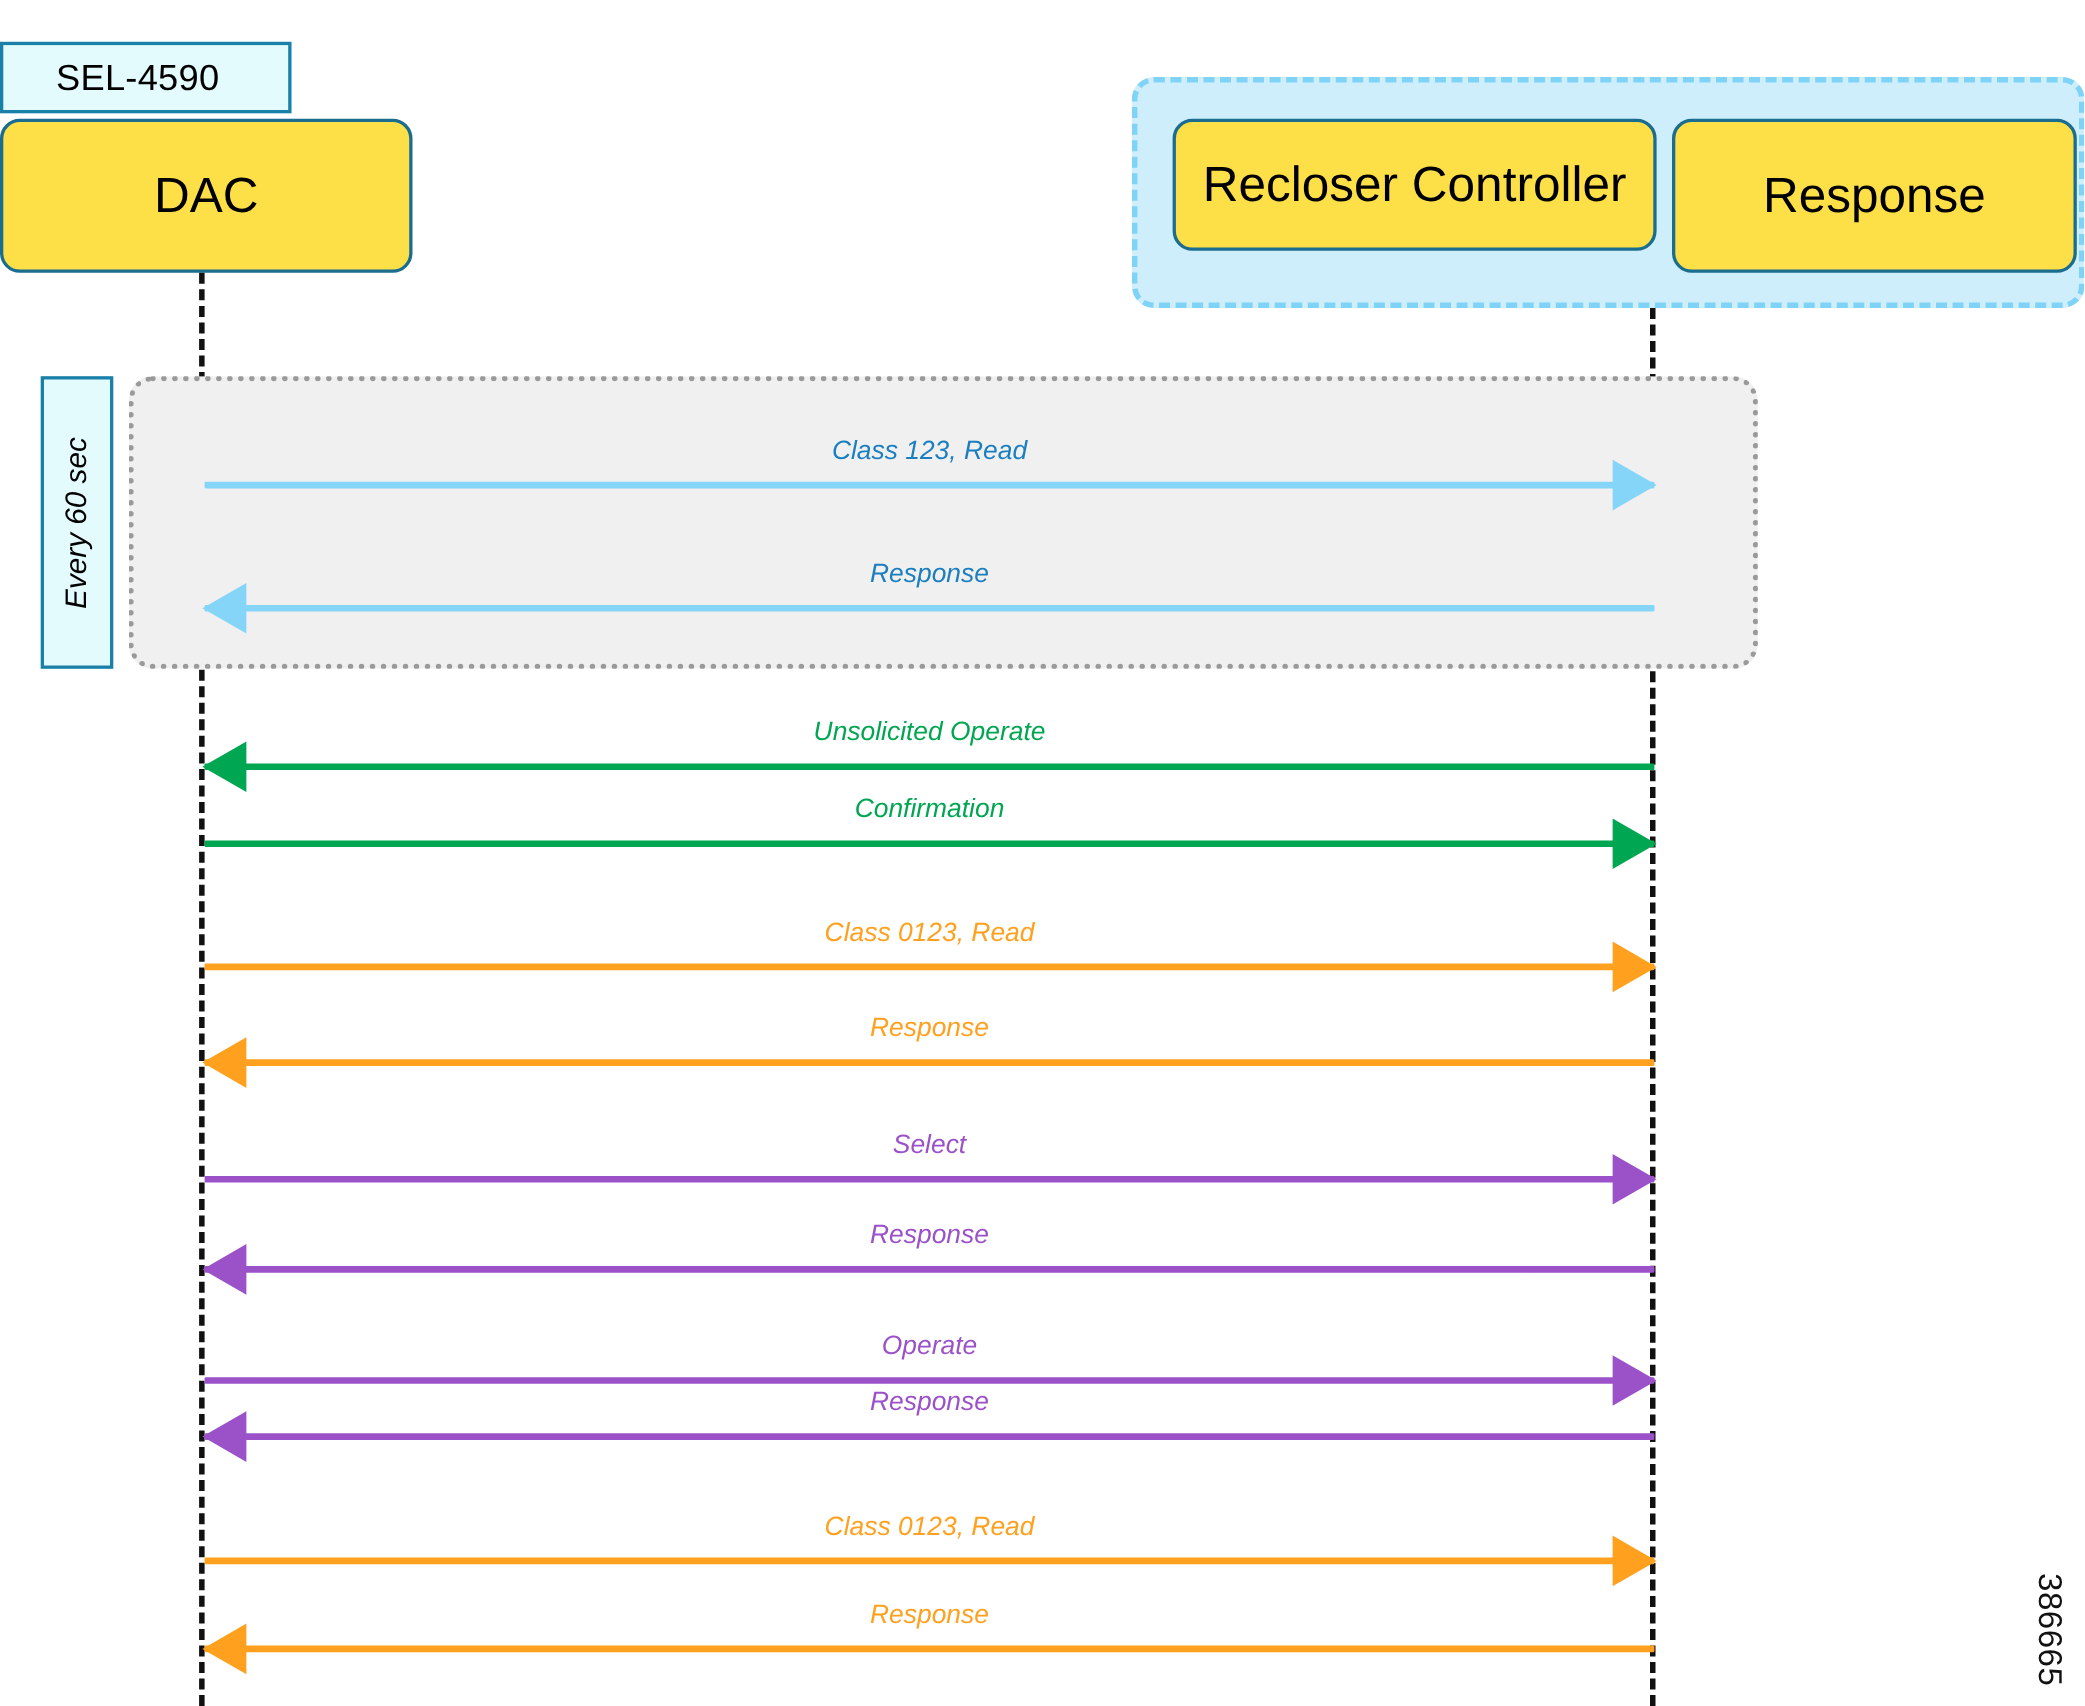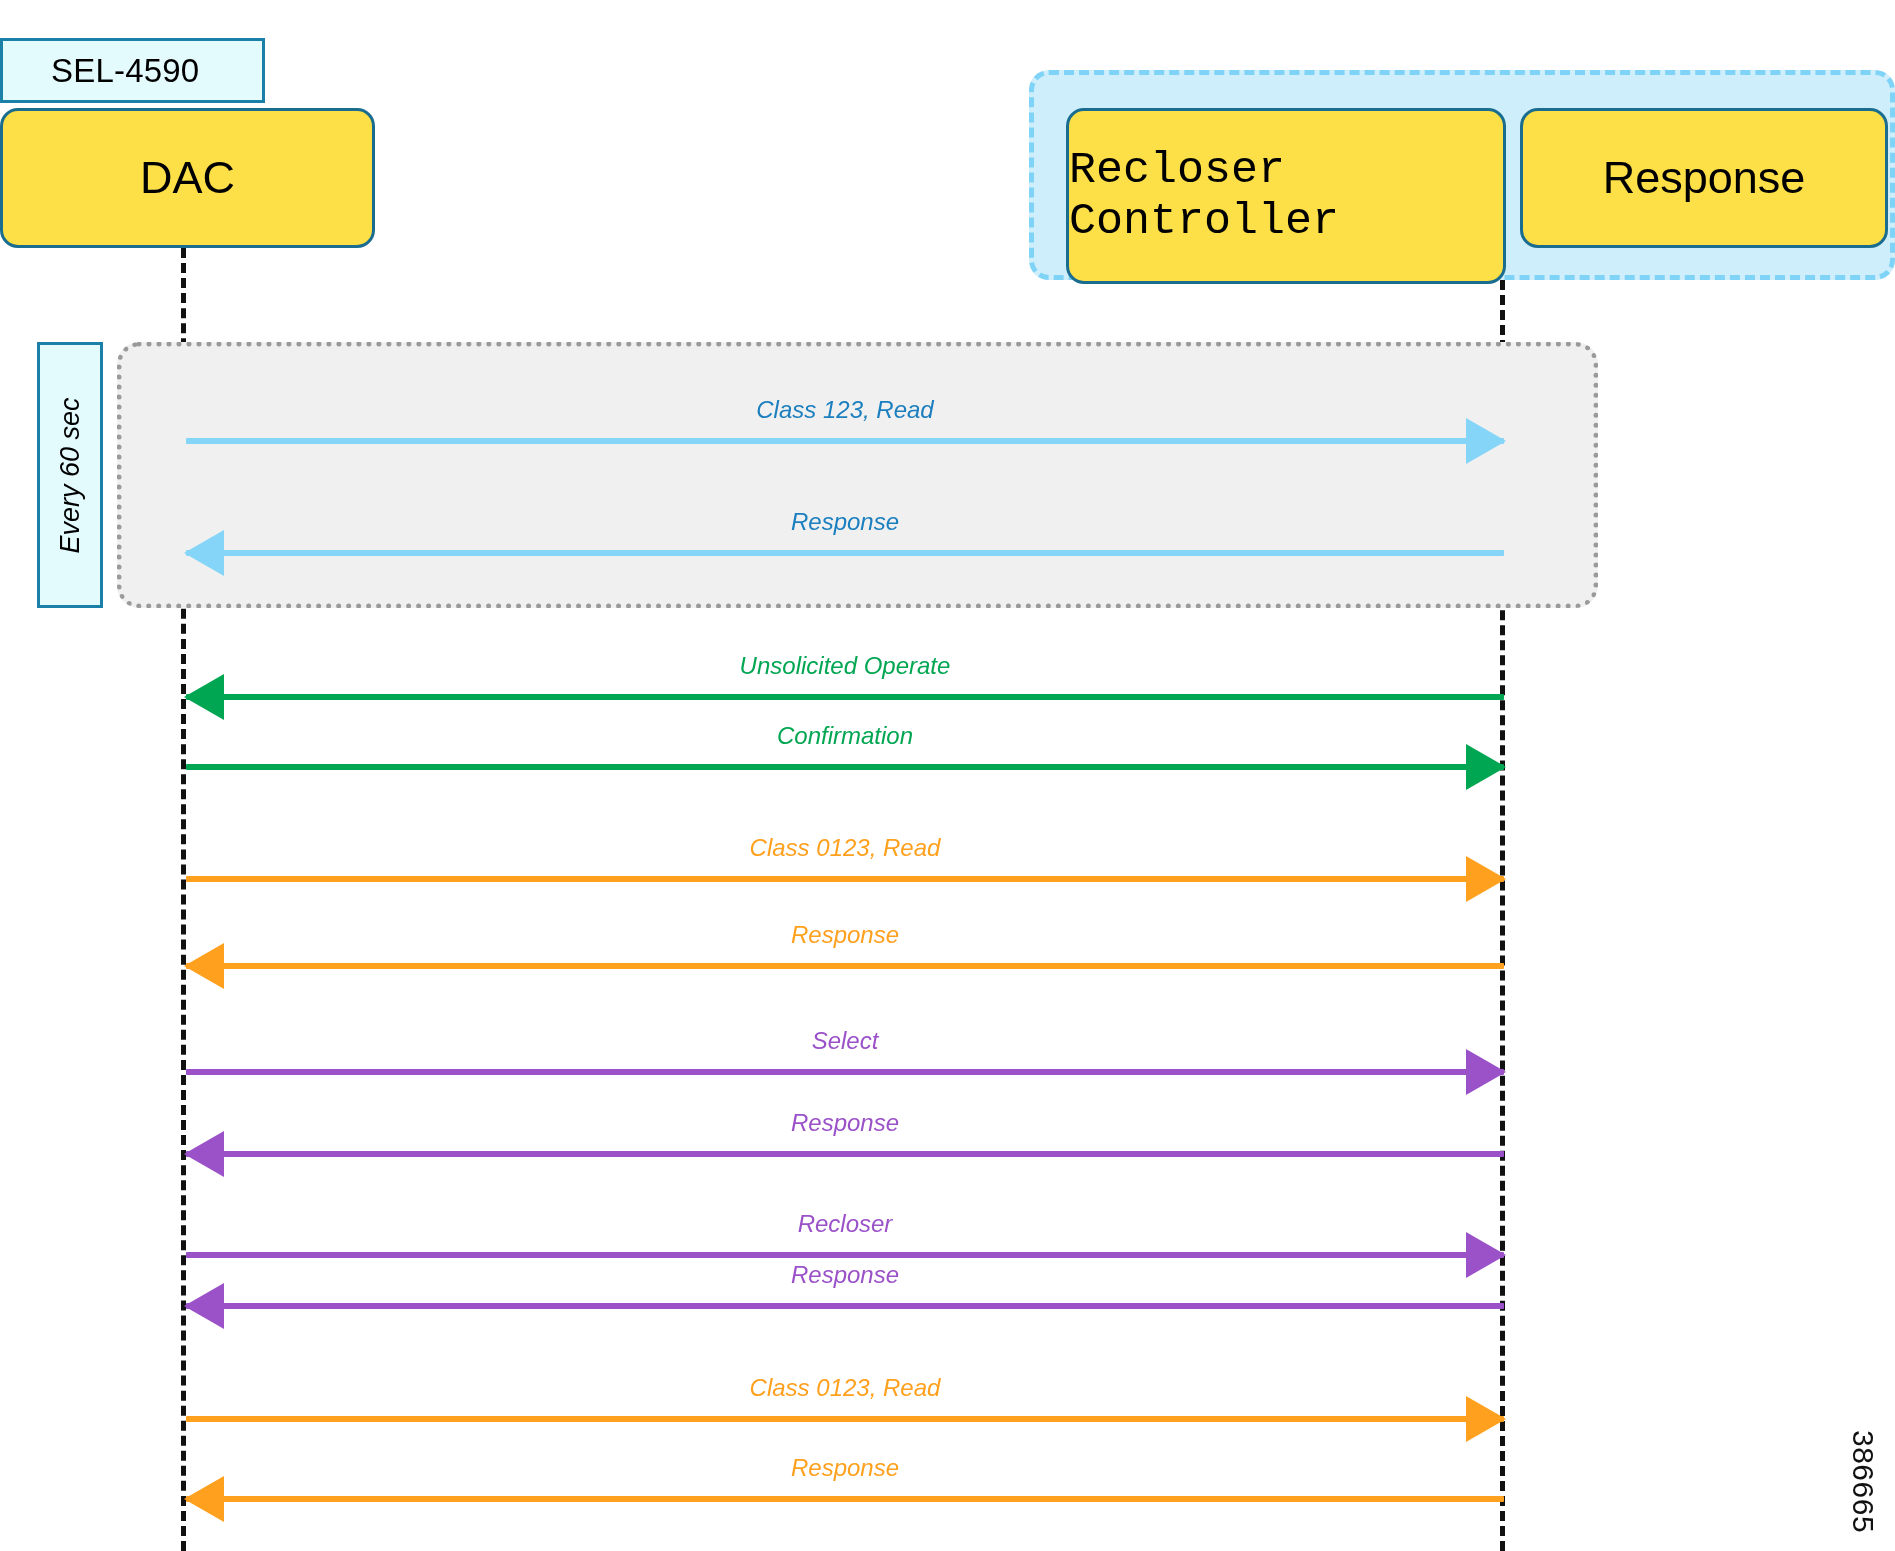--- a/index.html
+++ b/index.html
@@ -146,21 +146,21 @@
     <span>SEL-4590</span>
   </div>
 
   <div class="node-box" style="left:0px; top:108px; width:375px; height:140px;">
     <span>DAC</span>
   </div>
 
 
   <div class="group-box" style="left:1029px; top:70px; width:866px; height:210px;"></div>
 
-  <div class="node-box" style="left:1066px; top:108px; width:440px; height:176px;font-family:Liberation Mono, monospace;">
+  <div class="node-box" style="left:1066px; top:108px; width:440px; height:120px;">
     <span>Recloser Controller</span>
   </div>
 
   <div class="node-box" style="left:1520px; top:108px; width:368px; height:140px;">
     <span>Response</span>
   </div>
 
   <div class="lifeline" style="left:181px; top:248px; height:1303px;"></div>
   <div class="lifeline" style="left:1500px; top:280px; height:1271px;"></div>
 
@@ -214,21 +214,21 @@
 
   <div class="msg to-left" style="left:186px; top:1151px; width:1318px;">
     <div class="shaft" style="background:#9b52c9;"></div>
     <div class="head" style="border-right-color:#9b52c9;"></div>
     <div class="caption" style="color:#9b52c9;">Response</div>
   </div>
 
   <div class="msg to-right" style="left:186px; top:1252px; width:1318px;">
     <div class="shaft" style="background:#9b52c9;"></div>
     <div class="head" style="border-left-color:#9b52c9;"></div>
-    <div class="caption" style="color:#9b52c9;">Recloser</div>
+    <div class="caption" style="color:#9b52c9;">Operate</div>
   </div>
 
   <div class="msg to-left" style="left:186px; top:1303px; width:1318px;">
     <div class="shaft" style="background:#9b52c9;"></div>
     <div class="head" style="border-right-color:#9b52c9;"></div>
     <div class="caption" style="color:#9b52c9;">Response</div>
   </div>
 
   <div class="msg to-right" style="left:186px; top:1416px; width:1318px;">
     <div class="shaft" style="background:#ffa01e;"></div>

